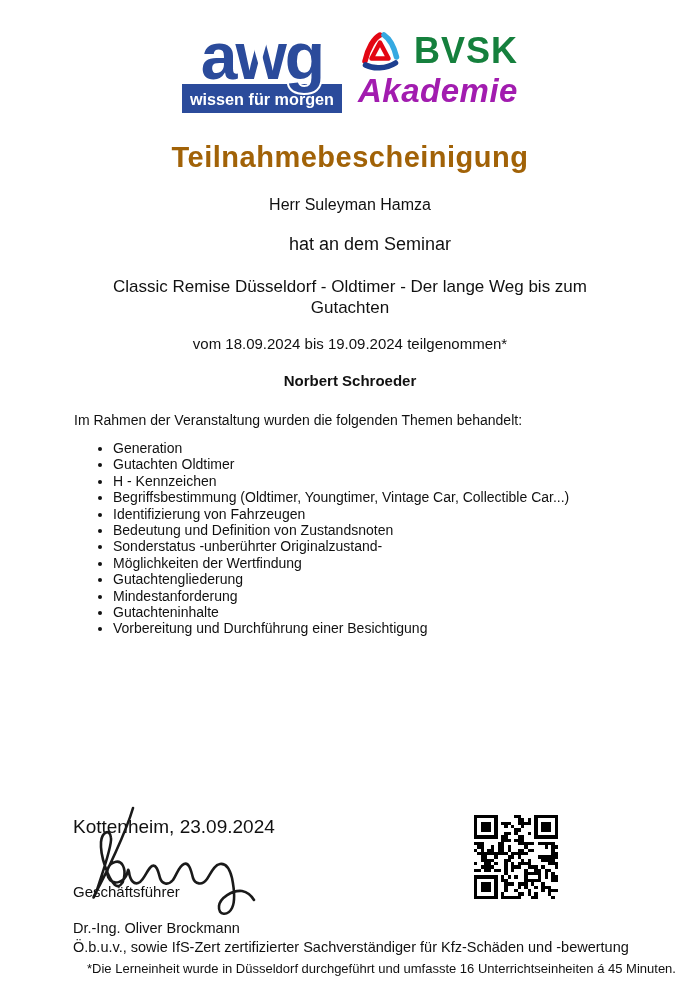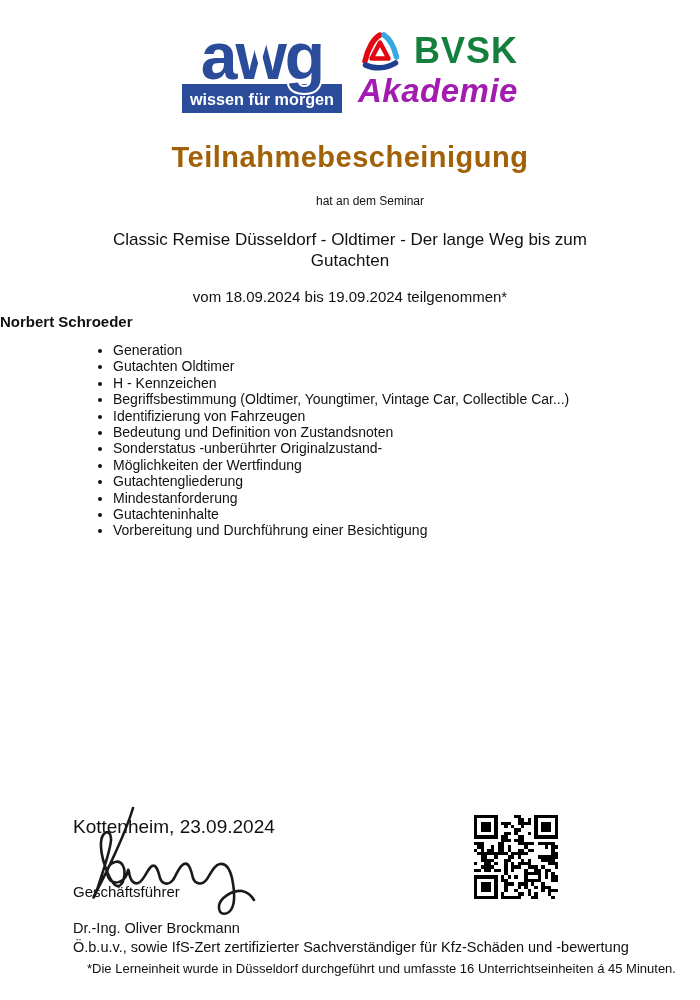--- a/index.html
+++ b/index.html
@@ -30,28 +30,28 @@
     font-size:33px;font-weight:bold;font-style:italic;color:#a21caf;
     line-height:34px;margin-top:2px;letter-spacing:0.5px;
   }
   
   .doc-title{
     text-align:center;
     font-size:29px;font-weight:bold;color:#a16207;
     margin-top:25px;letter-spacing:0.5px;
   }
   .recipient{ text-align:center;font-size:16px;margin-top:22px; }
-  .intro-line{ text-align:center;font-size:12px;margin-top:20px;padding-left:40px; }
+  .intro-line{ text-align:center;font-size:18px;margin-top:20px;padding-left:40px; }
   .seminar-title{
     text-align:center;font-size:17px;line-height:21px;
     max-width:512px;margin:21px auto 0 auto;
   }
   .date-line{ text-align:center;font-size:15px;margin-top:17px; }
   .referent-label{ text-align:center;font-size:15px;font-weight:bold;margin-top:19px; }
-  .referent-name{ text-align:left;font-size:15px;font-weight:bold;margin-top:8px; }
+  .referent-name{ text-align:center;font-size:15px;font-weight:bold;margin-top:20px; }
   .topics-intro{ font-size:14px;margin:23px 0 0 74px; }
   ul.topics{
     margin:12px 0 0 95px;
     padding-left:18px;
     list-style:disc;
   }
   ul.topics li{
     font-size:14px;
     line-height:16.4px;
   }
@@ -86,24 +86,26 @@
           <path d="M 37.5 33 C 28 39, 15 39, 7.5 35" fill="none" stroke="#1e3f8f" stroke-width="5.5" stroke-linecap="round"></path>
           <path d="M 22 12.5 L 30.5 28.5 L 13.5 28.5 Z" fill="none" stroke="#e30613" stroke-width="4.5" stroke-linejoin="round"></path>
         </svg>
         <span class="bvsk-word">BVSK</span>
       </div>
       <span class="bvsk-sub">Akademie</span>
     </div>
   </div>
 
   <div class="doc-title">Teilnahmebescheinigung</div>
+  <div class="recipient">Herr Suleyman Hamza</div>
   <div class="intro-line">hat an dem Seminar</div>
   <div class="seminar-title">Classic Remise Düsseldorf - Oldtimer - Der lange Weg bis zum Gutachten</div>
   <div class="date-line">vom 18.09.2024 bis 19.09.2024 teilgenommen*</div>
   <div class="referent-name">Norbert Schroeder</div>
+  <div class="topics-intro">Im Rahmen der Veranstaltung wurden die folgenden Themen behandelt:</div>
   <ul class="topics">
       <li>Generation</li>
       <li>Gutachten Oldtimer</li>
       <li>H - Kennzeichen</li>
       <li>Begriffsbestimmung (Oldtimer, Youngtimer, Vintage Car, Collectible Car...)</li>
       <li>Identifizierung von Fahrzeugen</li>
       <li>Bedeutung und Definition von Zustandsnoten</li>
       <li>Sonderstatus -unberührter Originalzustand-</li>
       <li>Möglichkeiten der Wertfindung</li>
       <li>Gutachtengliederung</li>

